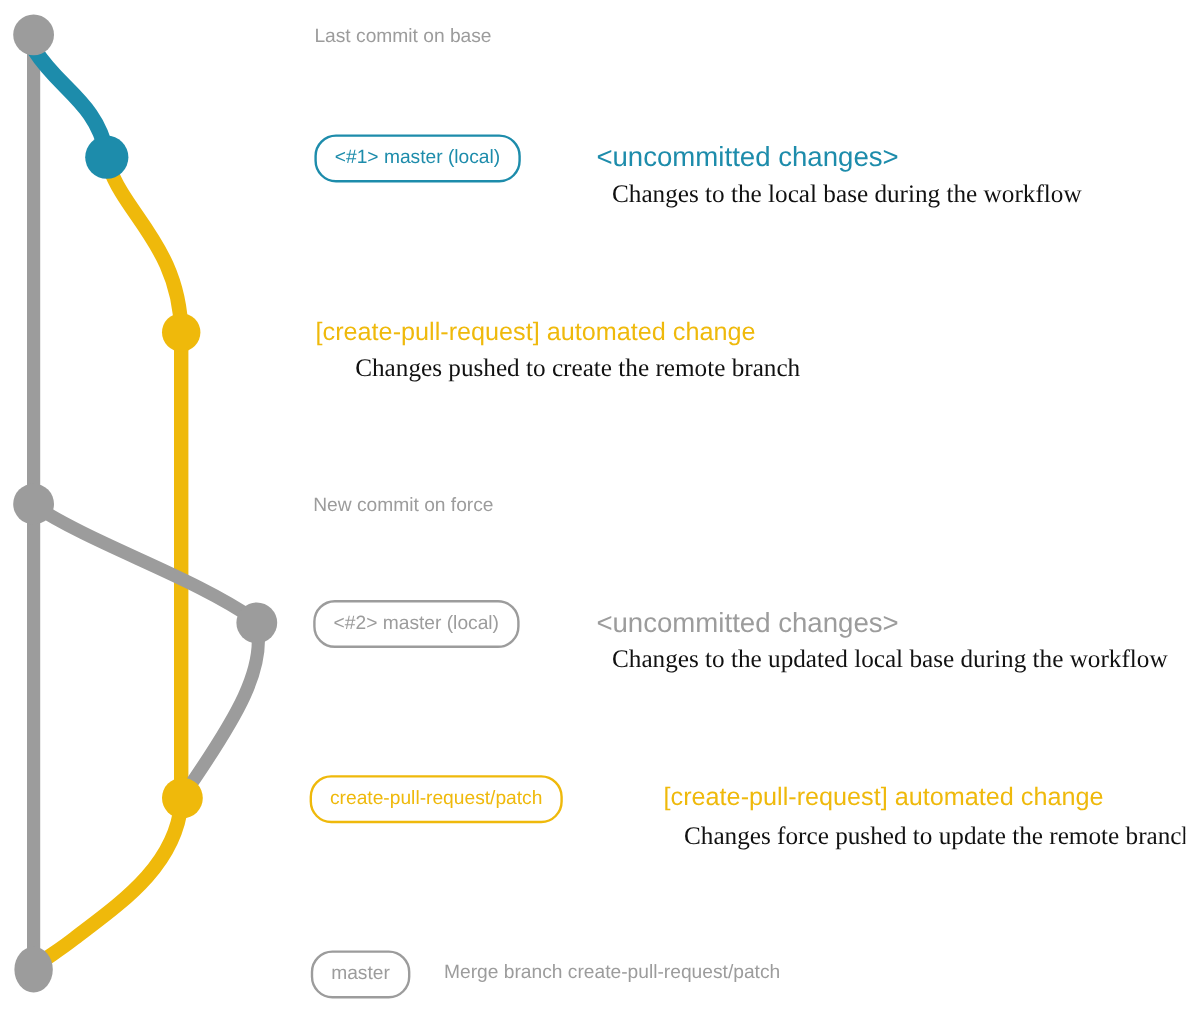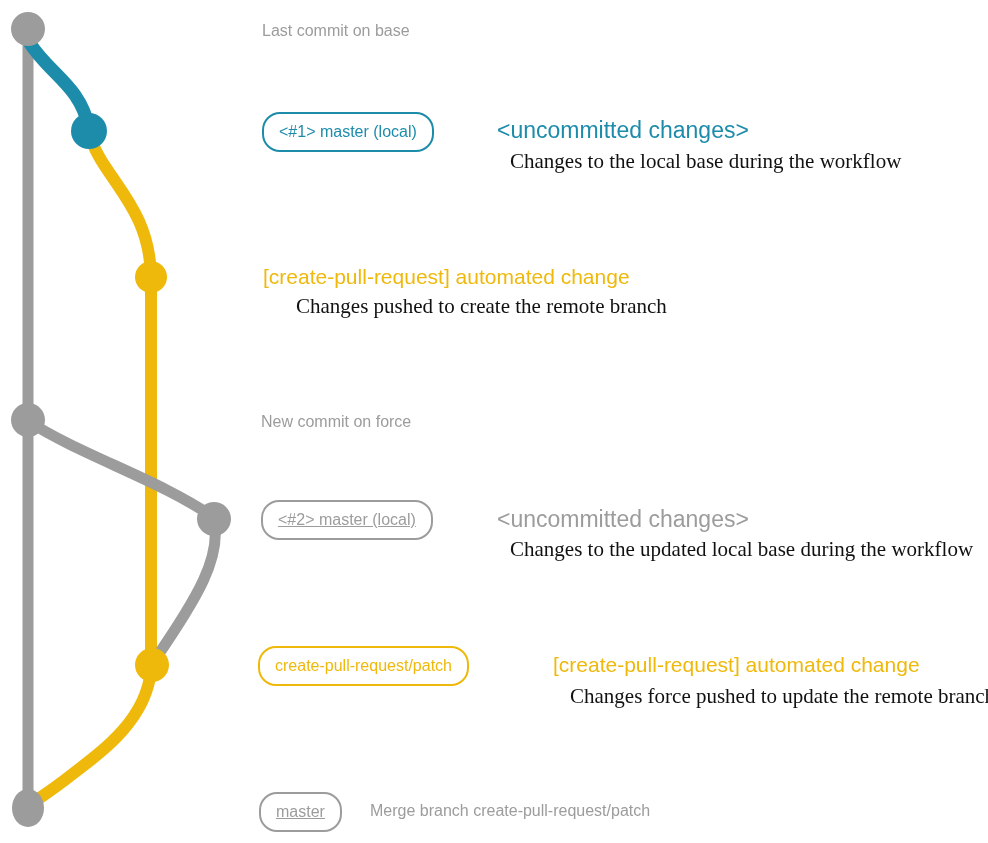--- a/index.html
+++ b/index.html
@@ -33,21 +33,21 @@
     justify-content: center;
     height: 36px;
     padding: 0 15px;
     border: 2px solid currentColor;
     border-radius: 18px;
     font-size: 16px;
     background: #ffffff;
   }
   .badge-teal  { color: var(--teal, #1d8cab); }
   .badge-yellow{ color: var(--yellow, #efb90b); }
-  .badge-gray  { color: var(--gray, #9c9c9c); text-decoration: underline; }
+  .badge-gray  { color: var(--gray, #9c9c9c); }
 
   .note-teal   { color: var(--teal, #1d8cab);  font-size: 23px; line-height: 26px; }
   .note-gray   { color: var(--gray, #9c9c9c);  font-size: 23px; line-height: 26px; }
   .note-yellow { color: var(--yellow, #efb90b);font-size: 21px; line-height: 26px; }
 
   .caption {
     color: var(--caption, #111111);
     font-family: "Liberation Serif", serif;
     font-size: 21px;
     line-height: 24px;

